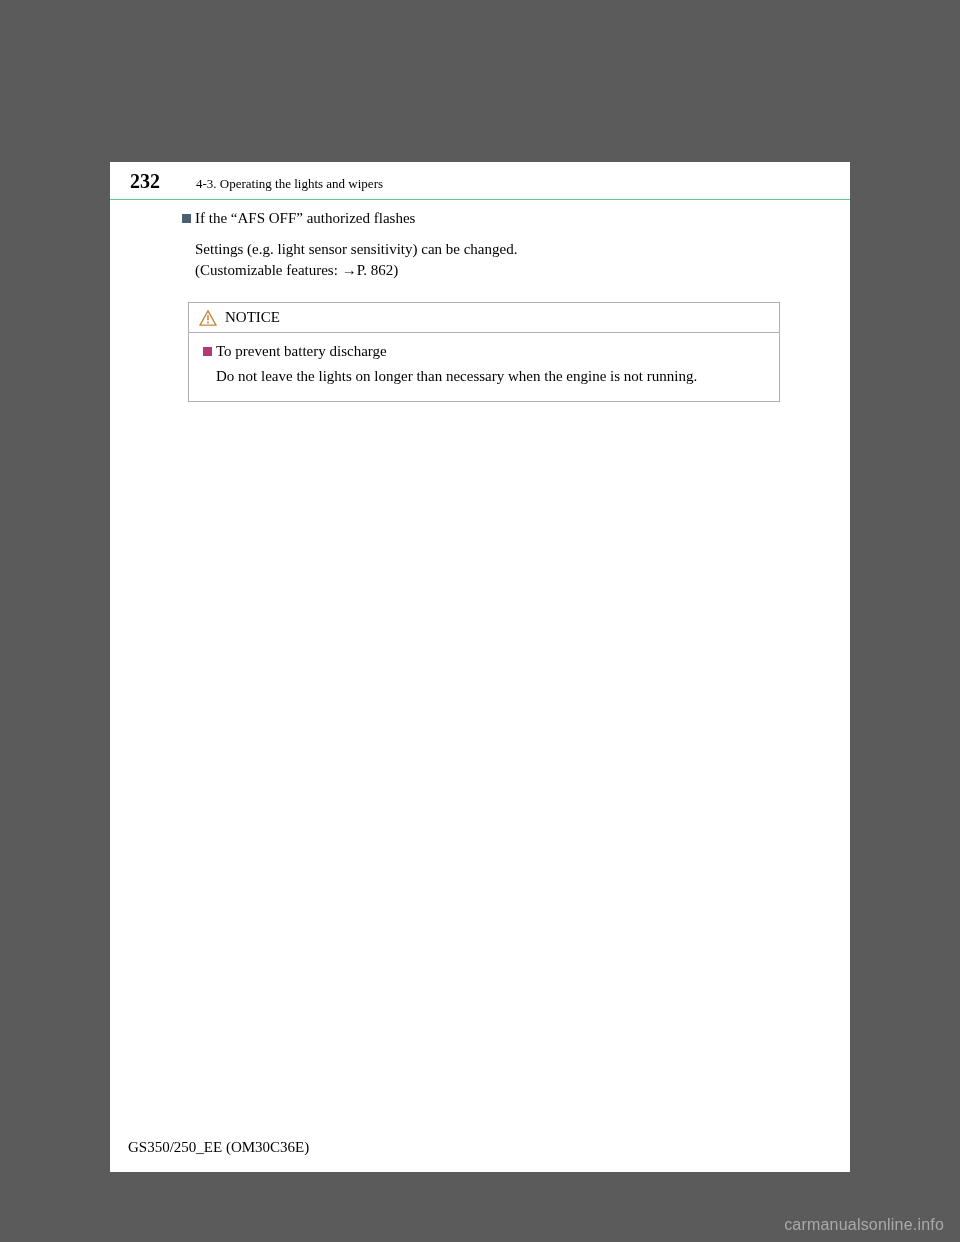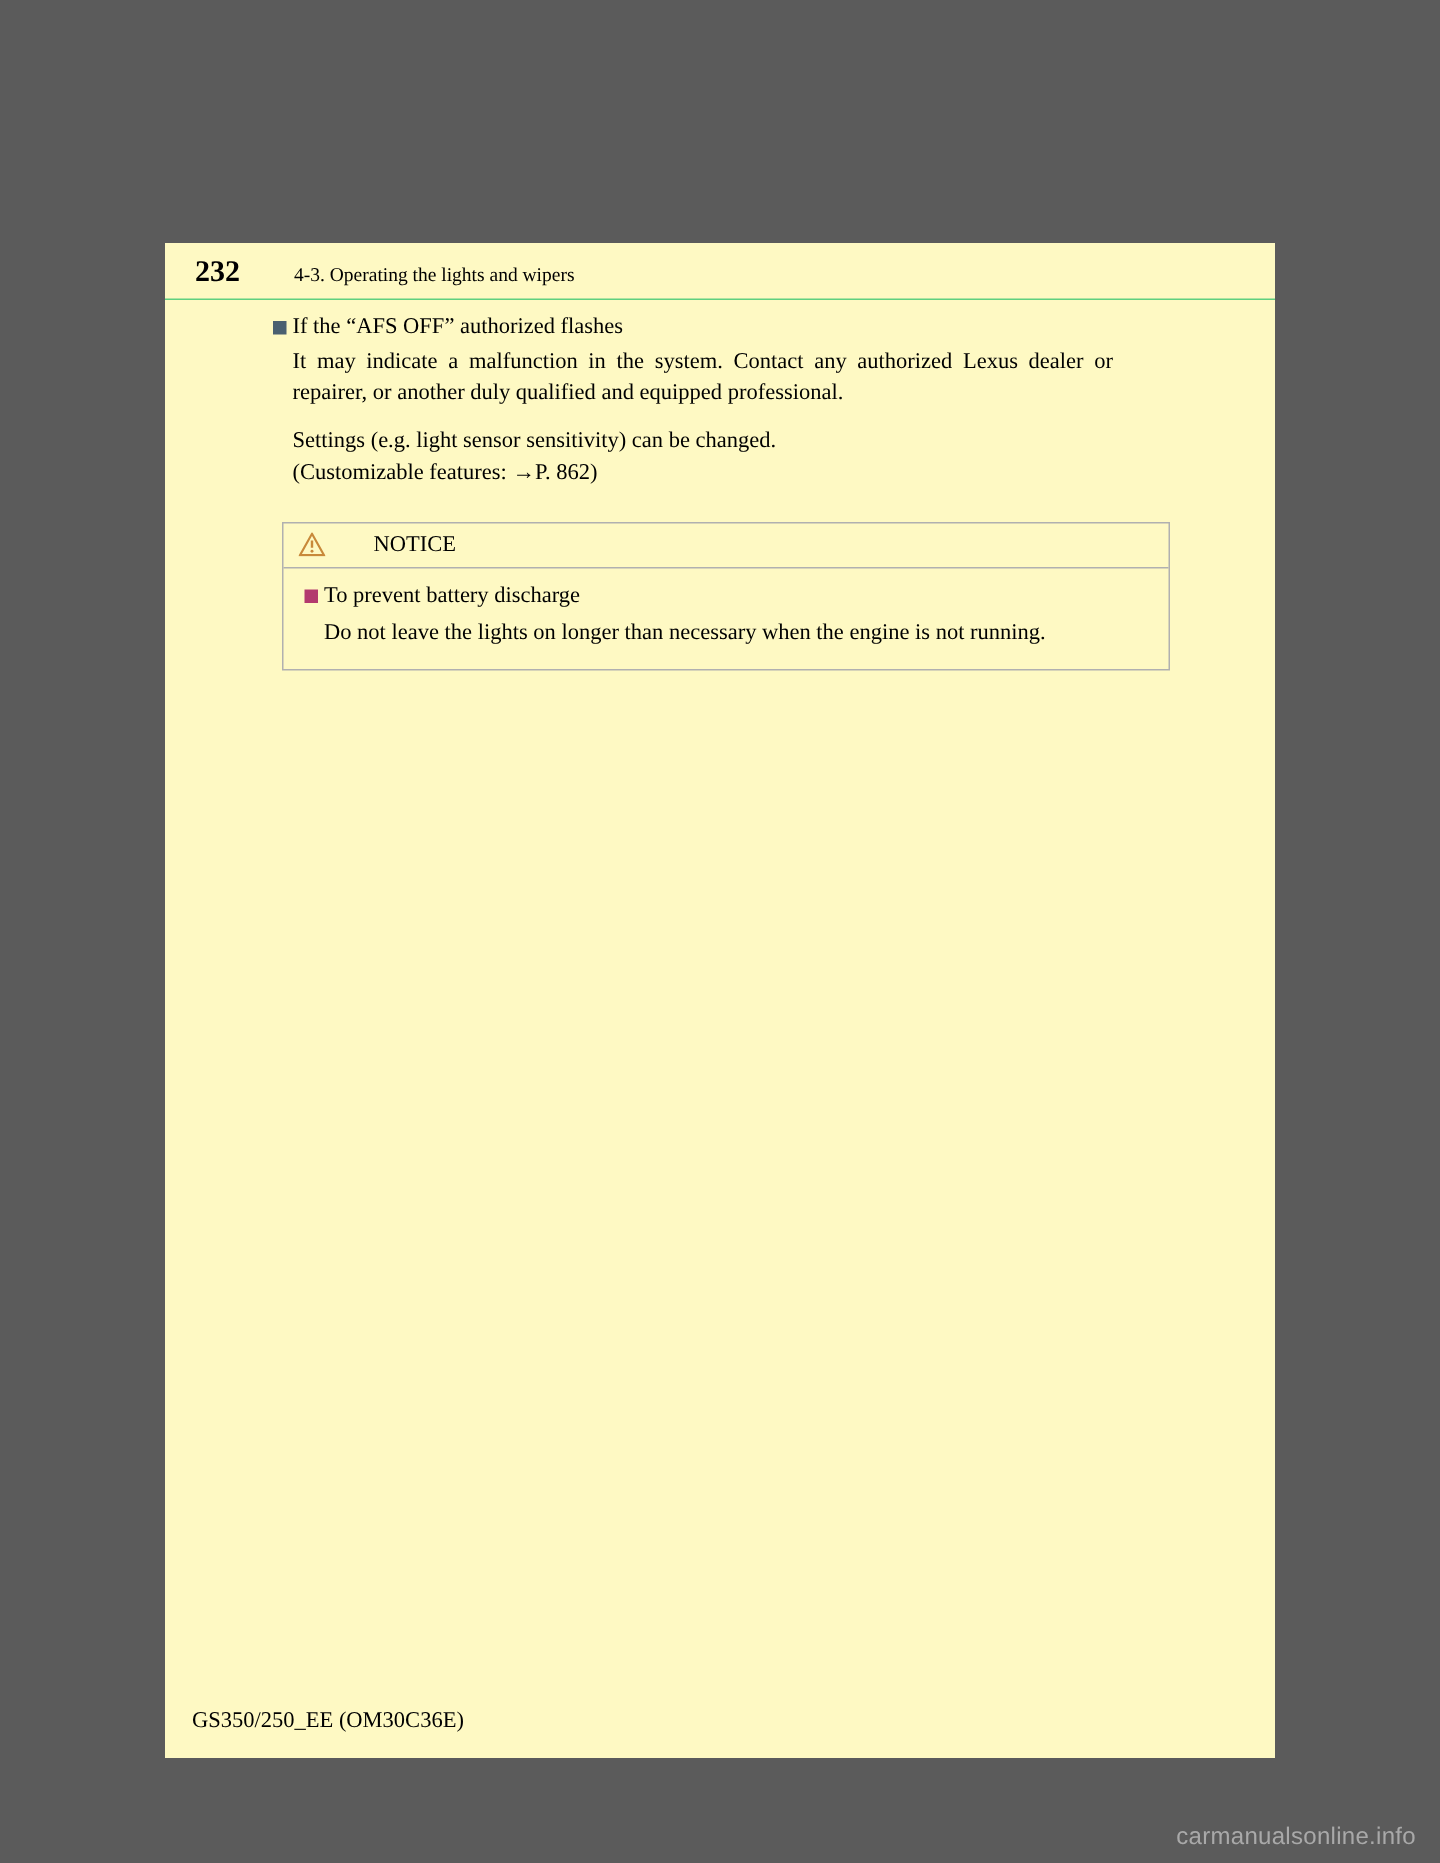--- a/index.html
+++ b/index.html
@@ -9,21 +9,21 @@
       background: #5b5b5b;
       font-family: "Times New Roman", Times, serif;
       position: relative;
     }
     .page {
       position: absolute;
       left: 110px;
       top: 162px;
       width: 740px;
       height: 1010px;
-      background: #fef9c3;
+      background: #ffffff;
     }
     .header-row {
       display: flex;
       align-items: baseline;
       padding-top: 8px;
       padding-left: 20px;
     }
     .page-number {
       font-weight: bold;
       font-size: 20px;
@@ -71,21 +71,20 @@
     }
     .notice-box {
       margin: 22px 70px 0 78px;
       border: 1px solid #b0b0b0;
     }
     .notice-header {
       border-bottom: 1px solid #b0b0b0;
       padding: 6px 10px;
       display: flex;
       align-items: center;
-      gap: 24px;
     }
     .warning-icon {
       width: 18px;
       height: 16px;
       margin-right: 8px;
     }
     .notice-label {
       font-size: 15px;
       color: #000;
     }
@@ -153,21 +152,20 @@
   </div>
   <hr class="green-line">
 
   <div class="content">
 
     <div class="item">
       <div class="item-heading">
         <span class="bullet-square"></span>
         <span>If the “AFS OFF” authorized flashes</span>
       </div>
-      <div class="item-body justify">It may indicate a malfunction in the system. Contact any authorized Lexus dealer or repairer, or another duly qualified and equipped professional.</div>
     </div>
 
     <div class="item">
       <div class="item-body">
         <span>Settings (e.g. light sensor sensitivity) can be changed.</span><br>
         <span>(Customizable features: </span><span class="arrow">→</span><span>P. 862)</span>
       </div>
     </div>
 
   </div>

